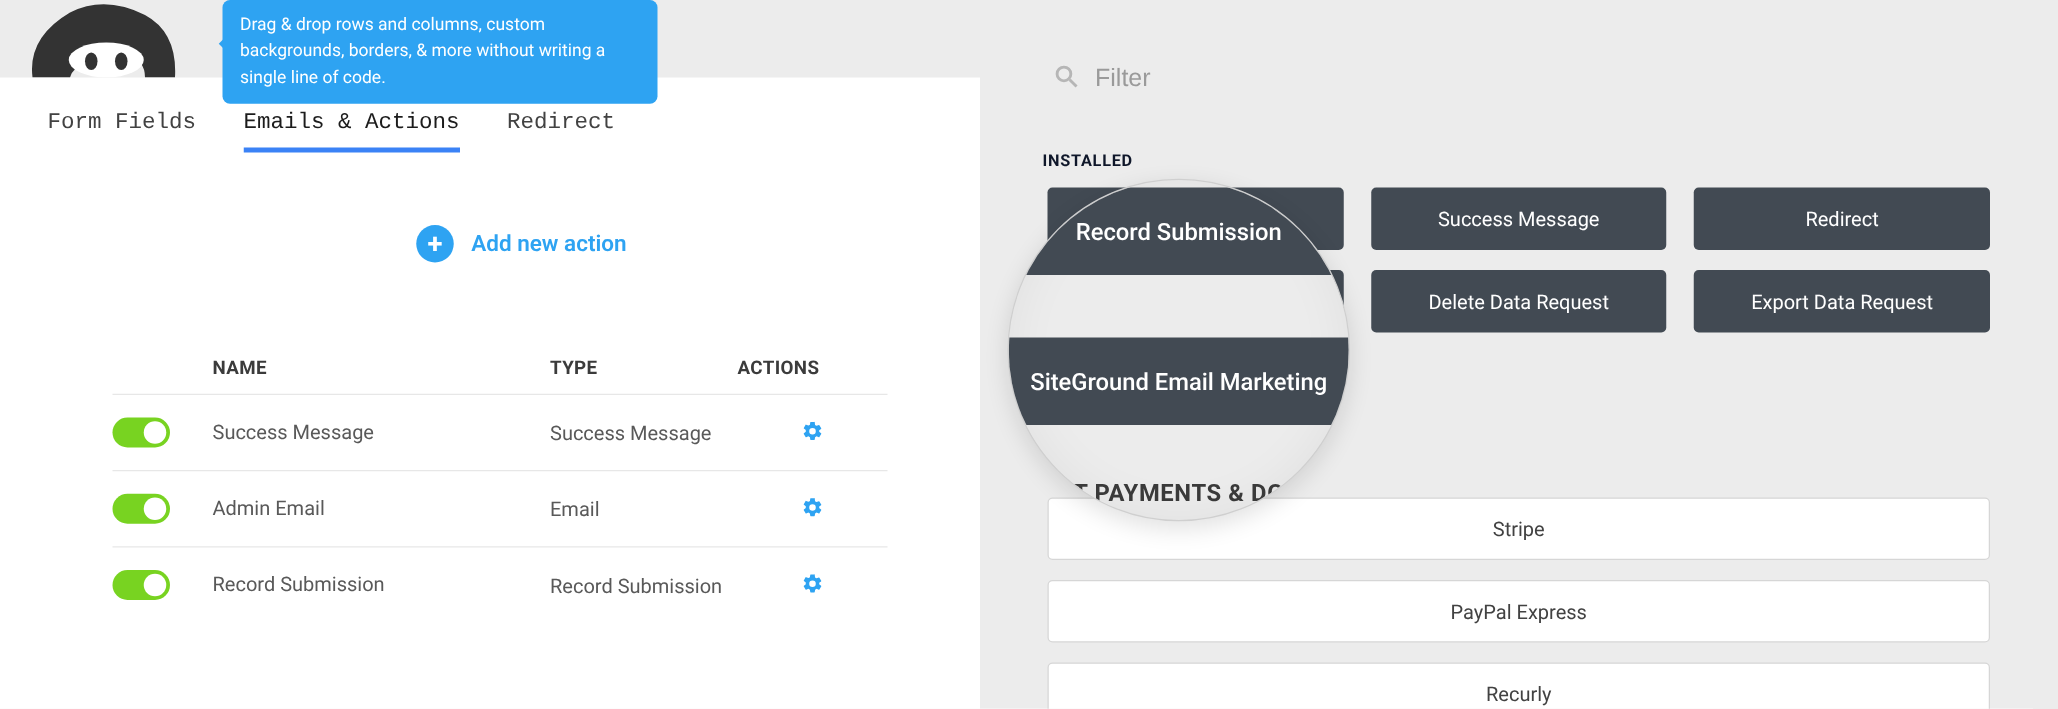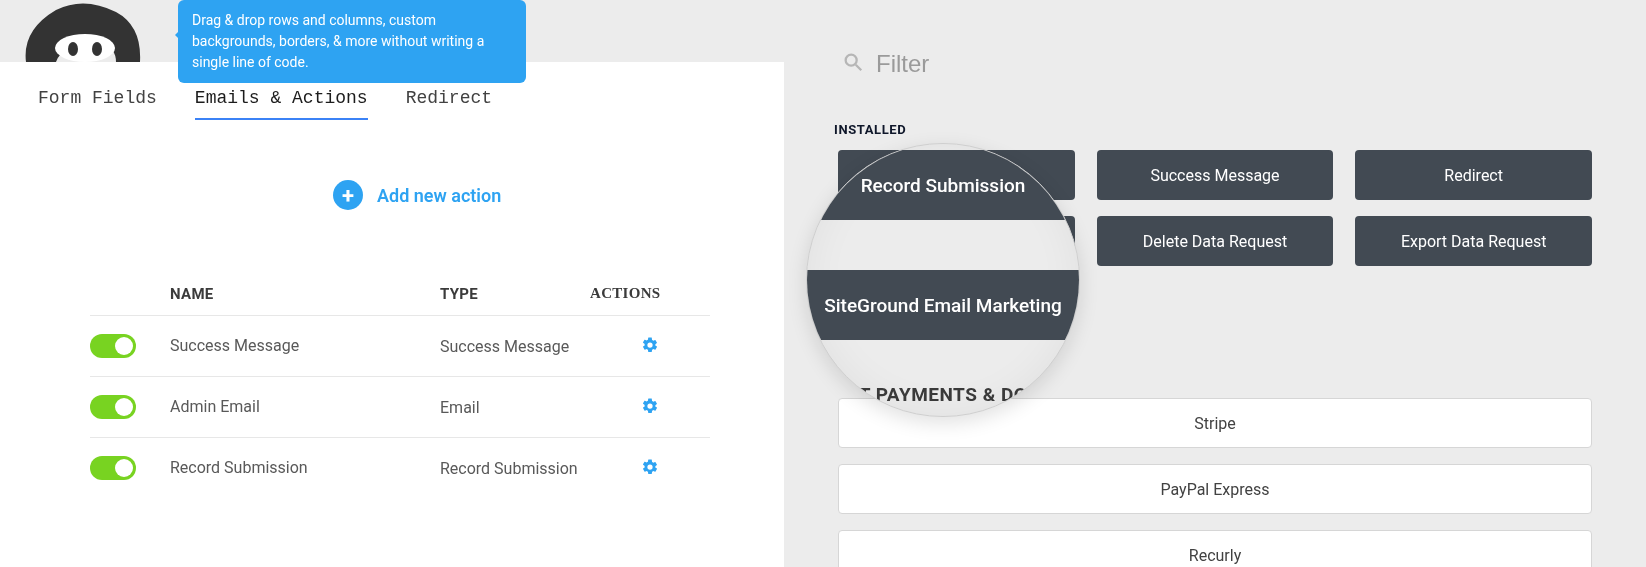--- a/index.html
+++ b/index.html
@@ -8,49 +8,49 @@
   
   .left-panel { position: absolute; left: 0; top: 0; width: 784px; height: 567px; background: #fff; }
   .top-strip { position: absolute; left: 0; top: 0; width: 784px; height: 62px; background: #ececec; z-index: 1; }
   .logo { position: absolute; left: 16px; top: 0; width: 130px; height: 62px; z-index: 2; }
   .logo svg { width: 130px; height: 62px; }
   .tooltip { position: absolute; left: 178px; top: 0; width: 348px; min-height: 70px; background: #2ea3f2; color: #fff; font-size: 14px; line-height: 1.5; padding: 10px 14px; border-radius: 6px; z-index: 3; }
   .tooltip::before { content: ""; position: absolute; left: -10px; top: 28px; border: 7px solid transparent; border-right-color: #2ea3f2; }
 
   .tabs { position: absolute; left: 38px; top: 88px; display: flex; gap: 38px; z-index: 2; }
   .tab { font-size: 18px; color: #424242; padding-bottom: 10px; cursor: pointer; font-family: Liberation Mono, monospace; }
-  .tab.active { border-bottom: 2px solid #3b82f6; color: #1c1c1c; }
+  .tab.active { border-bottom: 4px solid #3b82f6; color: #1c1c1c; }
 
   .add-action { position: absolute; left: 333px; top: 180px; display: flex; align-items: center; gap: 14px; color: #2ea3f2; font-size: 18px; font-weight: 600; cursor: pointer; }
   .add-action .plus { width: 30px; height: 30px; border-radius: 50%; background: #2ea3f2; display: flex; align-items: center; justify-content: center; color: #fff; font-size: 22px; font-weight: 700; }
 
   .table { position: absolute; left: 90px; top: 240px; width: 620px; margin-top: 45px; }
   .thead { display: flex; color: #3b3b3b; font-weight: 700; font-size: 15px; letter-spacing: 0.3px; padding-bottom: 12px; }
   .th-name { width: 350px; padding-left: 80px; }
   .th-type { width: 150px; }
-  .th-actions { flex: 1; font-family: Liberation Serif, serif; }
+  .th-actions { flex: 1; }
 
   .trow { display: flex; align-items: flex-start; padding: 18px 0; border-top: 1px solid #e7e7e7; }
   .td-toggle { width: 80px; display: flex; align-items: center; }
   .td-name { width: 270px; color: #595959; font-size: 16px; padding-top: 2px; }
   .td-type { width: 150px; color: #595959; font-size: 16px; padding-top: 2px; line-height: 1.35; }
   .td-actions { flex: 1; display: flex; justify-content: center; align-items: center; padding-top: 2px; }
 
   .toggle { width: 46px; height: 24px; background: #78d321; border-radius: 24px; position: relative; }
   .toggle::after { content: ""; position: absolute; right: 3px; top: 3px; width: 18px; height: 18px; background: #fff; border-radius: 50%; }
 
   .gear { color: #2ea3f2; }
   .gear svg { width: 18px; height: 18px; }
 
   
   .right-panel { position: absolute; left: 784px; top: 0; width: 862px; height: 567px; background: #ececec; }
   .drawer-head { position: absolute; left: 58px; top: 50px; right: 58px; display: flex; align-items: center; justify-content: space-between; }
   .filter-wrap { display: flex; align-items: center; gap: 12px; color: #8a8a8a; }
   .filter-wrap svg { width: 22px; height: 22px; }
-  .filter-input { border: none; outline: none; background: transparent; font-size: 24px; color: #be185d; width: 260px; }
+  .filter-input { border: none; outline: none; background: transparent; font-size: 20px; color: #be185d; width: 260px; }
   .filter-input::placeholder { color: #9a9a9a; }
   .done-btn { background: #29abe2; color: #fff; border: none; padding: 14px 24px; font-size: 18px; font-weight: 600; letter-spacing: 0.5px; border-radius: 4px; cursor: pointer; }
 
   .section-label { position: absolute; left: 50px; top: 122px; font-size: 13px; font-weight: 700; letter-spacing: 0.6px; color: #0f172a; }
 
   .grid-installed { position: absolute; left: 54px; top: 150px; right: 54px; display: grid; grid-template-columns: repeat(3, 1fr); gap: 16px 22px; }
   .grid-payments { position: absolute; left: 54px; top: 398px; right: 54px; display: grid; grid-template-columns: repeat(1, 1fr); gap: 16px 22px; }
 
   .card { height: 50px; display: flex; align-items: center; justify-content: center; font-size: 16px; border-radius: 4px; }
   .card.dark { background: #424a53; color: #fff; }

